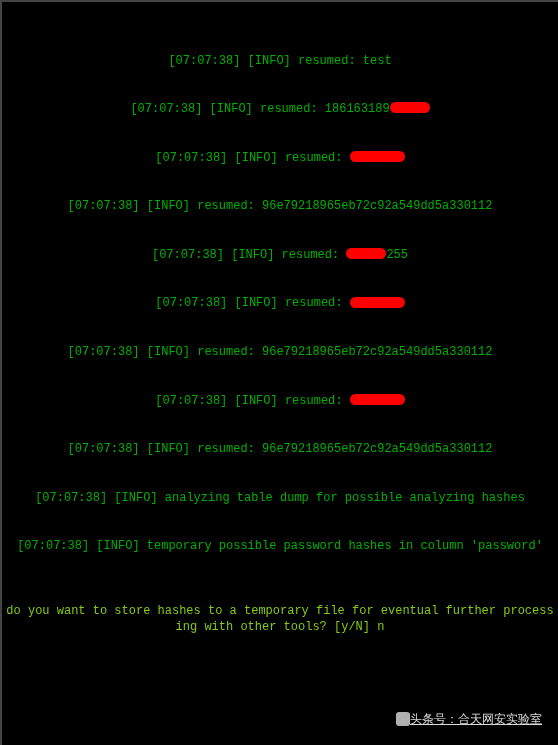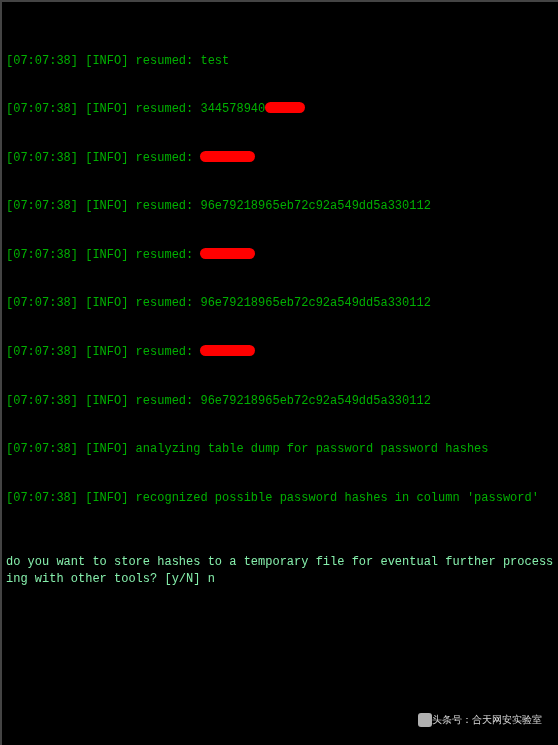--- a/index.html
+++ b/index.html
@@ -14,70 +14,72 @@
     height: 745px;
     overflow: hidden;
     border: 1px solid #444;
     box-sizing: border-box;
   }
   .terminal {
     padding: 2px 4px;
     white-space: pre-wrap;
     word-break: break-all;
   }
-  .line { white-space: pre-wrap; }
+  .line { white-space: pre-wrap; text-align: center; }
   .green { color: #00b000; }
-  .white { color: #86efac; }
+  .white { color: #84cc16; }
   .redact {
     background: #ff0000;
     display: inline-block;
     height: 11px;
     vertical-align: middle;
     border-radius: 6px;
     position: relative;
     top: -1px;
   }
   .redact.w40 { width: 40px; }
   .redact.w55 { width: 55px; }
   .redact.w35 { width: 35px; }
   .trademark {
     position: absolute;
     right: 12px;
     bottom: 16px;
     color: #fff;
     opacity: 0.85;
     font-family: sans-serif;
-    font-size: 10px;
+    font-size: 12px;
     background: rgba(0,0,0,0);
     padding: 2px 4px;
     display: flex;
     align-items: center;
+    text-decoration: underline;
   }
   .trademark .logo {
     width: 14px; height: 14px;
     background: #d0d0d0;
     border-radius: 3px;
     display: inline-block;
   }
 </style>
 </head>
 <body>
 
 <div class="terminal">
   
   <div class="line green"><span>[07:07:38] [INFO]</span><span> resumed: test</span></div>
-  <div class="line green"><span>[07:07:38] [INFO]</span><span> resumed: 344578940</span><span class="redact w40"></span></div>
+  <div class="line green"><span>[07:07:38] [INFO]</span><span> resumed: 186163189</span><span class="redact w40"></span></div>
+  <div class="line green"><span>[07:07:38] [INFO]</span><span> resumed: </span><span class="redact w55"></span></div>
+  <div class="line green"><span>[07:07:38] [INFO]</span><span> resumed: 96e79218965eb72c92a549dd5a330112</span></div>
+  <div class="line green"><span>[07:07:38] [INFO]</span><span> resumed: </span><span class="redact w40"></span><span>255</span></div>
   <div class="line green"><span>[07:07:38] [INFO]</span><span> resumed: </span><span class="redact w55"></span></div>
   <div class="line green"><span>[07:07:38] [INFO]</span><span> resumed: 96e79218965eb72c92a549dd5a330112</span></div>
   <div class="line green"><span>[07:07:38] [INFO]</span><span> resumed: </span><span class="redact w55"></span></div>
   <div class="line green"><span>[07:07:38] [INFO]</span><span> resumed: 96e79218965eb72c92a549dd5a330112</span></div>
-  <div class="line green"><span>[07:07:38] [INFO]</span><span> resumed: </span><span class="redact w55"></span></div>
-  <div class="line green"><span>[07:07:38] [INFO]</span><span> resumed: 96e79218965eb72c92a549dd5a330112</span></div>
-  <div class="line green"><span>[07:07:38] [INFO]</span><span> analyzing table dump for password password hashes</span></div>
-  <div class="line green"><span>[07:07:38] [INFO]</span><span> recognized possible password hashes in column 'password'</span></div>
+  <div class="line green"><span>[07:07:38] [INFO]</span><span> analyzing table dump for possible analyzing hashes</span></div>
+  <div class="line green"><span>[07:07:38] [INFO]</span><span> temporary possible password hashes in column 'password'</span></div>
 
   <div class="line white">do you want to store hashes to a temporary file for eventual further processing with other tools? [y/N] n</div>
   
 
   
   
   
   
 
   

